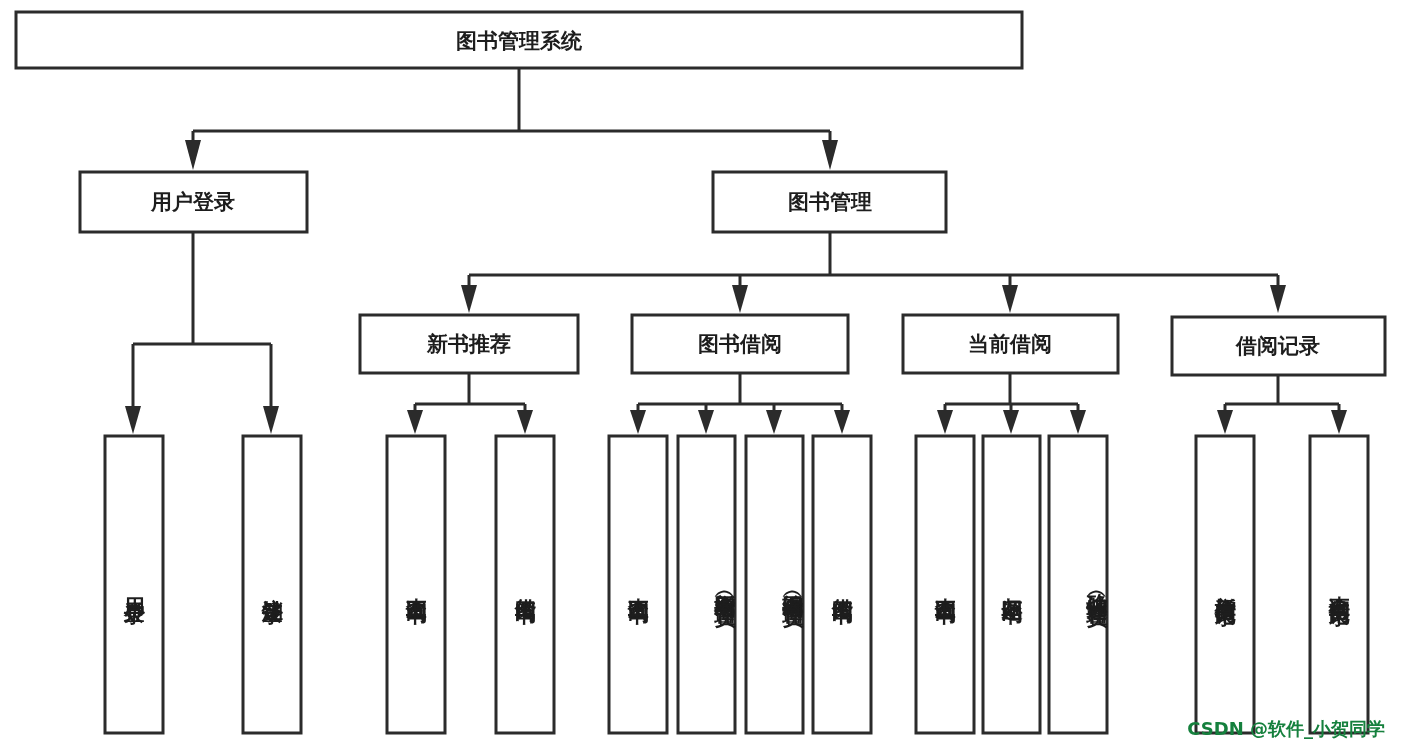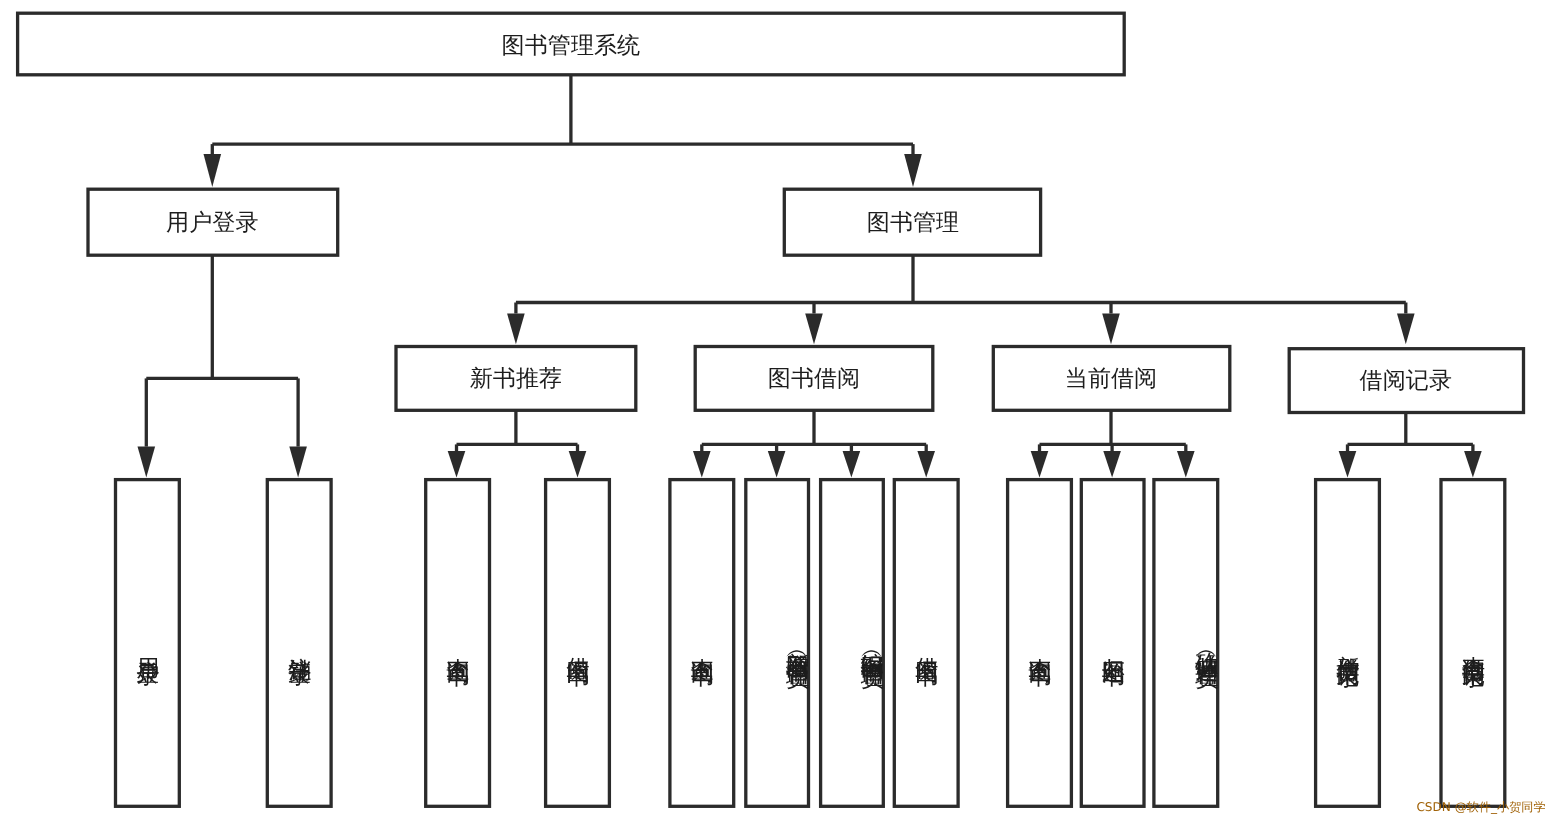--- a/index.html
+++ b/index.html
@@ -11,20 +11,21 @@
     width: 1405px;
     height: 747px;
     font-family: "DejaVu Sans", "Liberation Sans", sans-serif;
     overflow: hidden;
   }
   #diagram-root {
     position: relative;
     width: 1405px;
     height: 747px;
     background: #ffffff;
+    font-weight: bold;
   }
   svg.diagram-canvas {
     position: absolute;
     top: 0; left: 0;
     width: 1405px;
     height: 747px;
     display: block;
   }
   .node-box {
     fill: #ffffff;
@@ -58,25 +59,25 @@
     letter-spacing: 2px;
     line-height: 1;
     display: flex;
     align-items: center;
     justify-content: center;
     white-space: nowrap;
     pointer-events: none;
   }
   .watermark {
     position: absolute;
-    right: 0;
+    right: 20px;
     bottom: 6px;
     font-family: "DejaVu Sans", "Liberation Sans", sans-serif;
-    font-size: 11px;
-    color: #a16207;
+    font-size: 18px;
+    color: #15803d;
     white-space: nowrap;
   }
 </style>
 </head>
 <body>
 
 <div id="diagram-root">
 
   <svg class="diagram-canvas" viewBox="0 0 1405 747">
 

